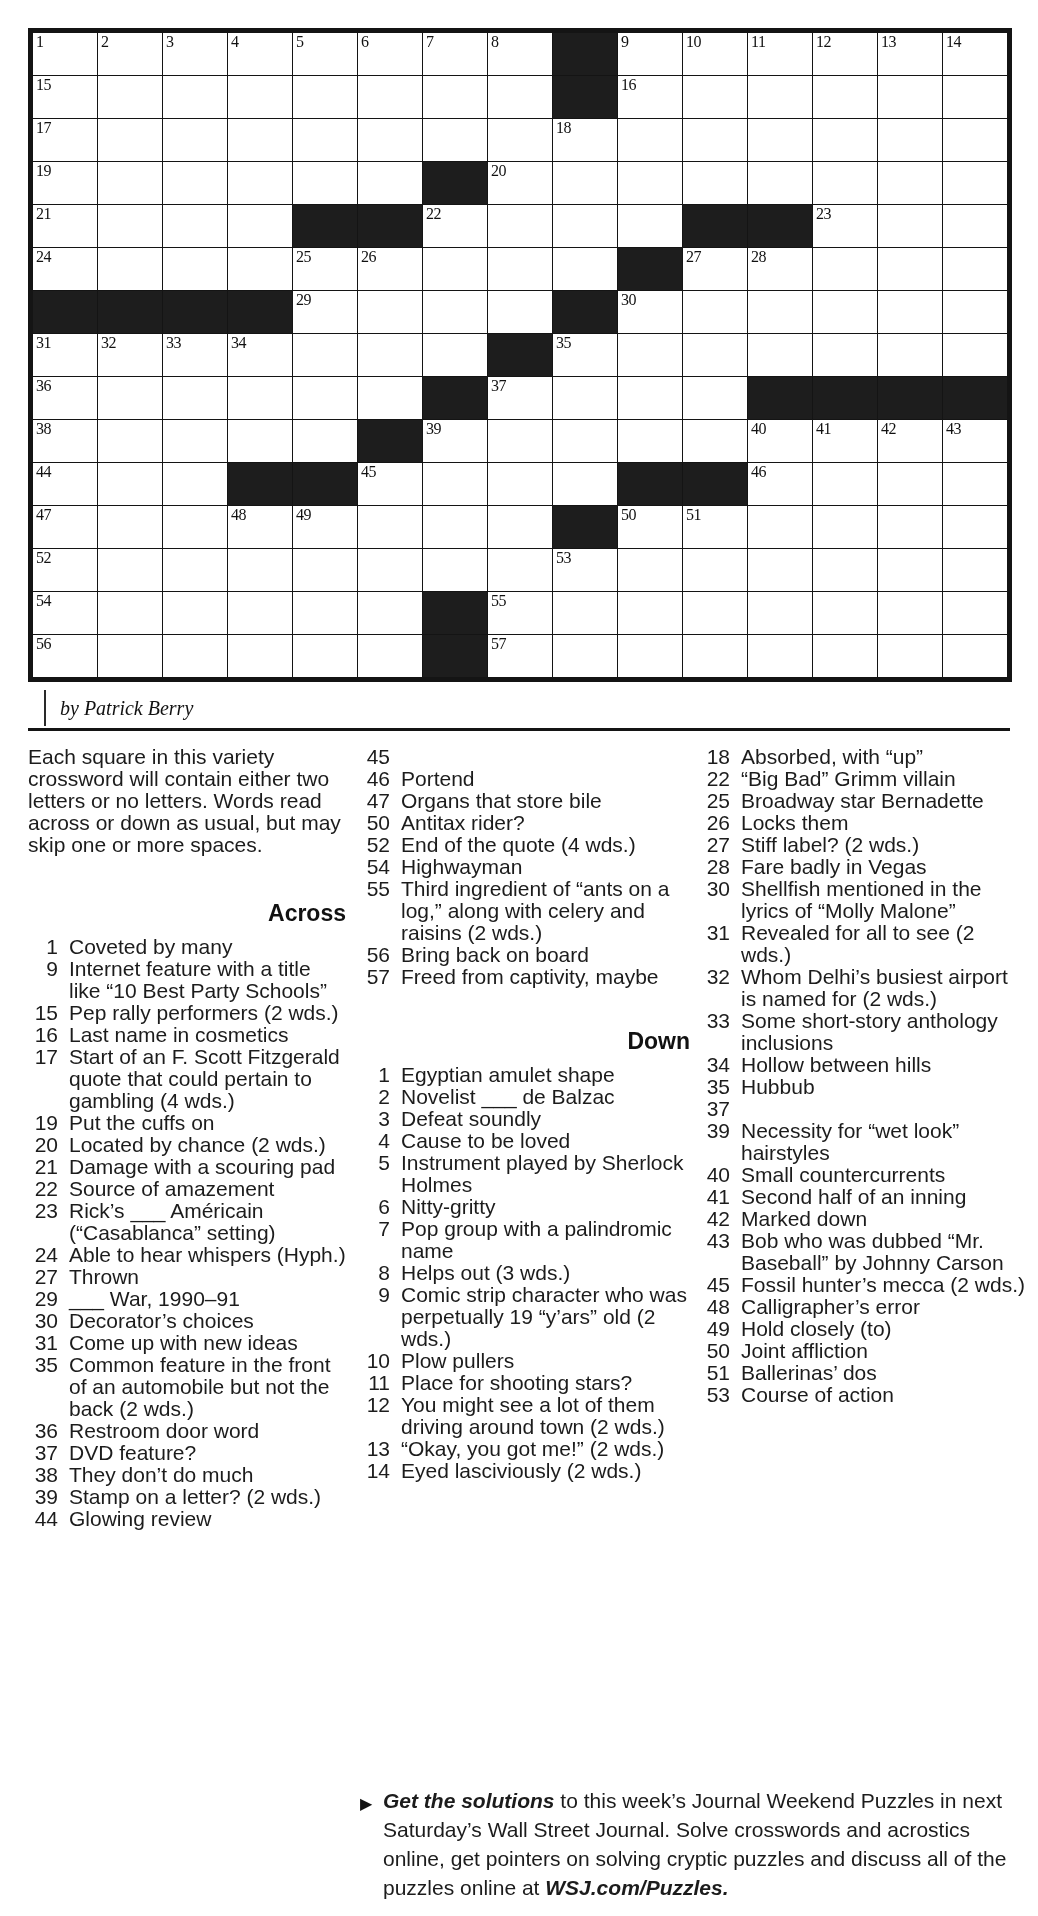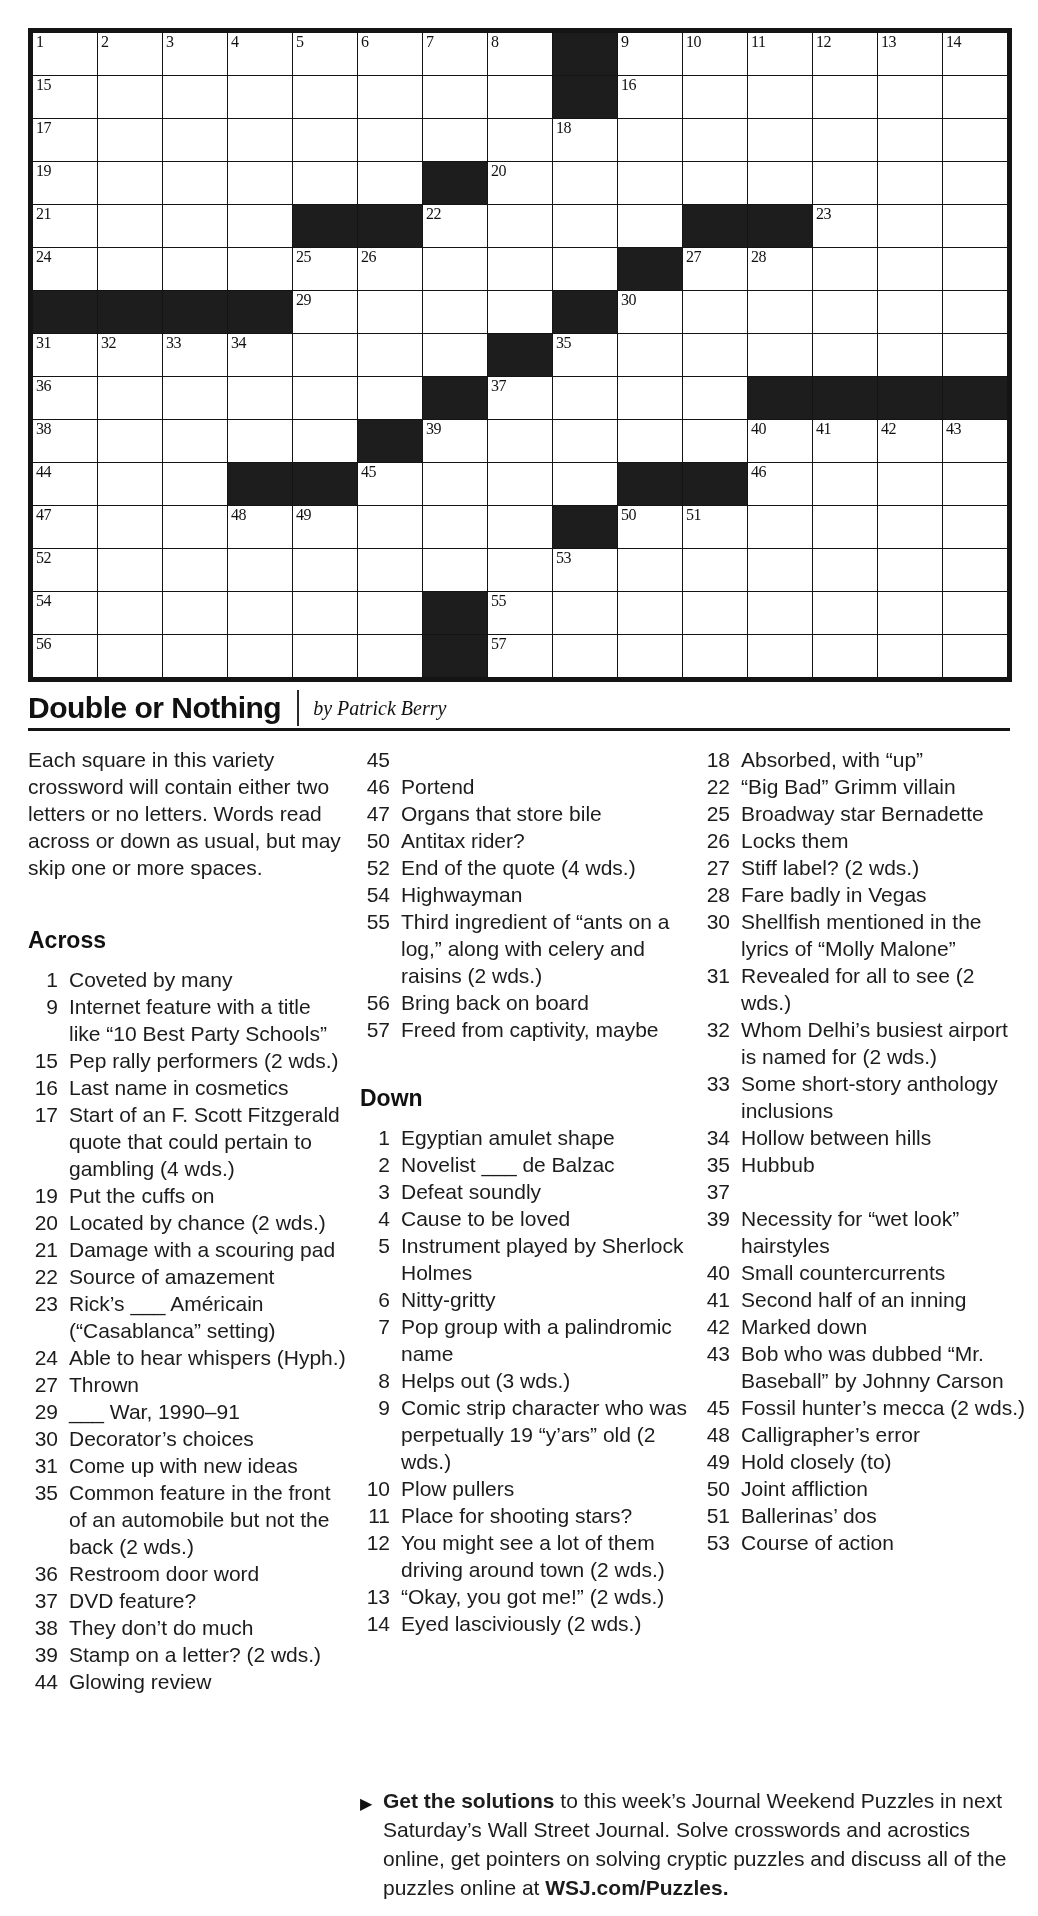--- a/index.html
+++ b/index.html
@@ -46,46 +46,47 @@
   }
   .byline{
     font-family:"Liberation Serif",serif;
     font-style:italic;font-size:20px;color:#111;
   }
   .titlerule{
     position:absolute;left:28px;top:728px;width:982px;height:3px;
     background:#141414;
   }
   
-  .col{position:absolute;top:746px;font-size:21px;line-height:27px;}
+  .col{position:absolute;top:746px;font-size:21px;line-height:22px;}
   .col1{left:28px;width:318px;}
   .col2{left:360px;width:330px;}
   .col3{left:700px;width:325px;}
   .intro{margin:0 0 0 0;color:#1c1c1c;}
   .secheading{
     font-weight:bold;font-size:23px;color:#111;
     margin:46px 0 12px 0;
+    text-align:right;
   }
   .col2 .secheading{margin-top:42px;}
   .clue{display:flex;margin:0;}
   .cluenum{
     flex:0 0 30px;text-align:right;margin-right:11px;
     color:#1c1c1c;
   }
   .cluetext{flex:1;color:#1c1c1c;}
   
   .footer{
     position:absolute;left:360px;top:1786px;width:658px;
     font-size:21px;line-height:29px;color:#1c1c1c;
     padding-left:23px;box-sizing:border-box;
   }
   .footmarker{
     position:absolute;left:0;top:3px;font-size:16px;color:#111;
   }
-  .b{font-weight:bold;}
+  .b{font-weight:bold;font-style:italic;}
 </style>
 </head>
 <body>
 
 <div class="gridwrap">
   <div class="grid">
       <div class="cell">
         <span class="cnum">1</span>
       </div>
       <div class="cell">
@@ -421,21 +422,20 @@
       <div class="cell"></div>
       <div class="cell"></div>
       <div class="cell"></div>
       <div class="cell"></div>
       <div class="cell"></div>
       <div class="cell"></div>
     </div>
 </div>
 
 <div class="titleblock">
-  <span class="title">Double or Nothing</span>
   <span class="titledivider"></span>
   <span class="byline">by Patrick Berry</span>
 </div>
 <div class="titlerule"></div>
 
 <div class="col col1">
   <p class="intro">Each square in this variety crossword will contain either two letters or no letters. Words read across or down as usual, but may skip one or more spaces.</p>
   <div class="secheading">Across</div>
   <div>
       <div class="clue">

